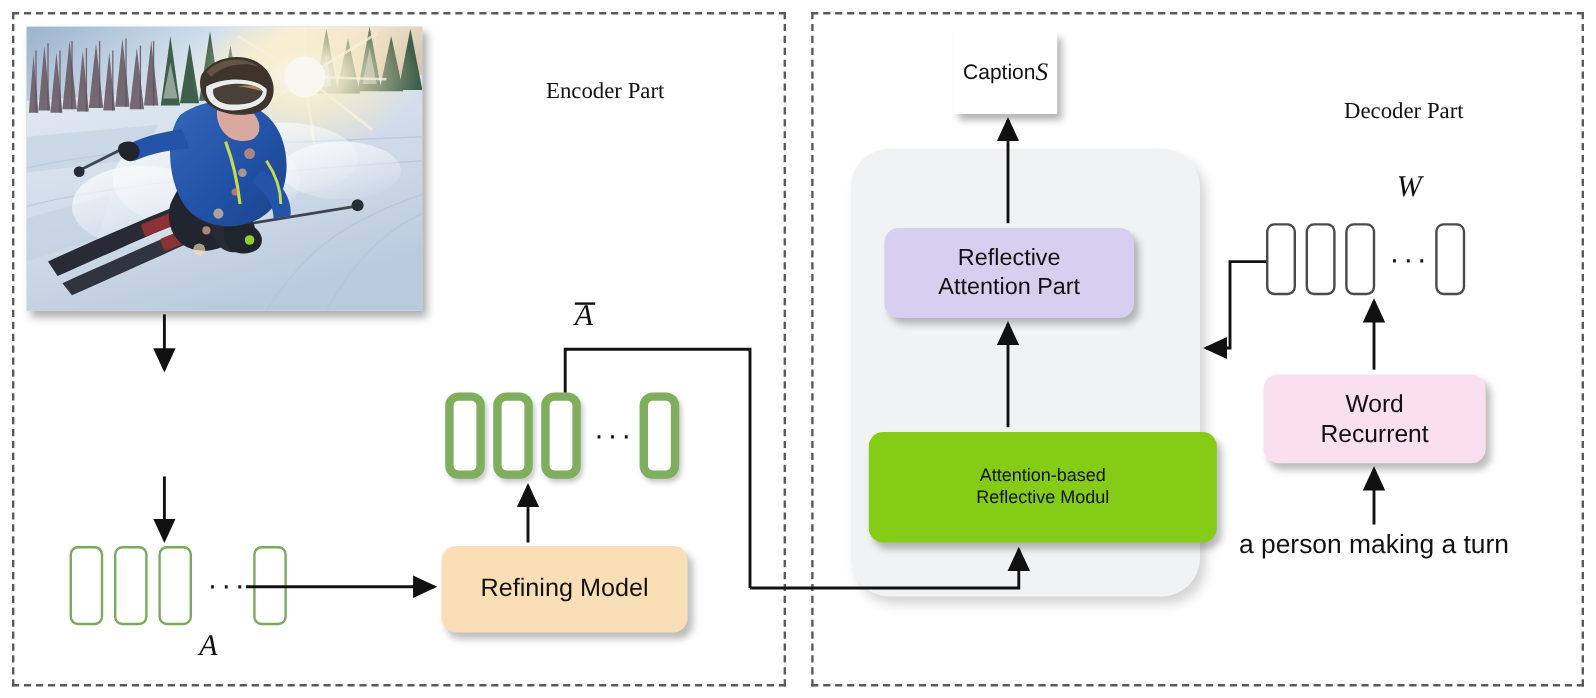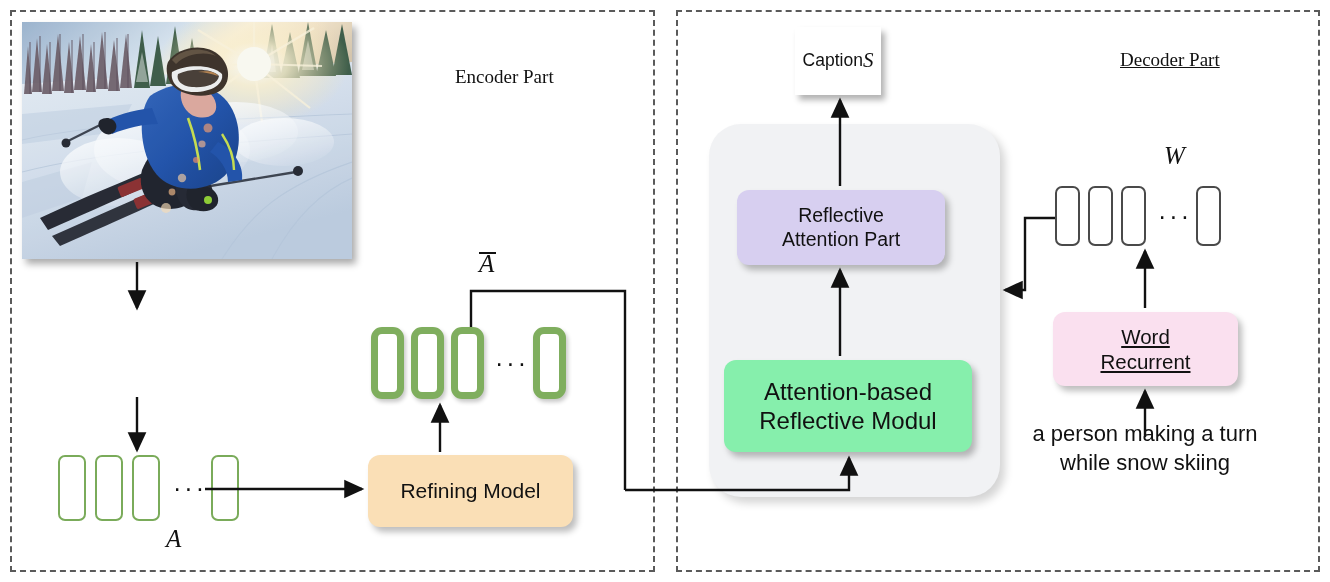--- a/index.html
+++ b/index.html
@@ -23,22 +23,22 @@
   .soft{border-radius:12px;box-shadow:4px 5px 6px rgba(0,0,0,.26);align-items:center;}
 
   #resnet{left:48px;top:313px;width:178px;height:82px;font-size:22px;}
   #resnet .trap{position:absolute;inset:0;background:#c7e4f2;
       clip-path:polygon(15% 0,85% 0,100% 100%,0 100%);
       filter:drop-shadow(4px 5px 5px rgba(0,0,0,.28));}
   #resnet .lbl{position:relative;z-index:2;}
 
   #refining-model{left:368px;top:455px;width:205px;height:72px;background:#fadfb6;font-size:21px;}
   #reflective-attention{left:737px;top:190px;width:208px;height:75px;background:#d7cff0;font-size:19.5px;}
-  #attention-recurrent{left:724px;top:360px;width:248px;height:92px;background:#86efac;font-size:24px;}
-  #word-encoding{left:1053px;top:312px;width:185px;height:74px;background:#fae0ef;font-size:20.5px;text-decoration:underline;}
+  #attention-recurrent{left:724px;top:360px;width:290px;height:92px;background:#84cc16;font-size:15px;}
+  #word-encoding{left:1053px;top:312px;width:185px;height:74px;background:#fae0ef;font-size:20.5px;}
 
   #decoder-group{left:709px;top:124px;width:291px;height:373px;background:#f1f2f4;border-radius:32px;
                  box-shadow:5px 6px 9px rgba(0,0,0,.17);}
 
   #caption-box{left:795px;top:27px;width:86px;height:68px;background:#fff;flex-direction:row;
                box-shadow:4px 5px 6px rgba(0,0,0,.3);font-size:17.5px;}
   #caption-box .sym{font-family:"Liberation Serif", serif;font-style:italic;font-size:21px;}
 
   
   .seq{position:absolute;display:flex;align-items:center;}
@@ -55,35 +55,35 @@
   #seq-Abar .cell{width:33px;height:72px;margin-right:7px;}
   #seq-W{left:1055px;top:186px;}
   #seq-W .cell{width:25px;height:60px;margin-right:8px;}
 
   .sym-label{position:absolute;font-family:"Liberation Serif", serif;font-style:italic;color:#111;}
   #label-A{left:166px;top:525px;font-size:25px;}
   #label-Abar{left:479px;top:252px;font-size:25px;}
   #label-W{left:1164px;top:142px;font-size:25px;}
   #label-Abar .bar{display:block;border-top:2px solid #111;width:17px;margin:0 auto -4px auto;}
 
-  #input-caption{position:absolute;left:1000px;top:420px;width:290px;text-align:center;
+  #input-caption{position:absolute;left:1000px;top:440px;width:290px;text-align:center;
                  font-size:22px;color:#111;line-height:1.3;}
 
   
   #wires{position:absolute;left:0;top:0;width:1330px;height:582px;pointer-events:none;}
 </style>
 </head>
 <body>
 
 <div id="stage">
 
   <div class="part-box" id="encoder-part"></div>
   <div class="part-box" id="decoder-part"></div>
   <div class="part-title" style="left:455px;top:28px;">Encoder Part</div>
-  <div class="part-title" style="left:1120px;top:11px;text-decoration:underline;">Decoder Part</div>
+  <div class="part-title" style="left:1120px;top:44px;">Decoder Part</div>
 
   <div id="photo-frame">
     <svg viewBox="0 0 330 237" preserveAspectRatio="none">
       <defs>
         <linearGradient id="sky" x1="0" y1="0" x2="1" y2="0.35">
           <stop offset="0" stop-color="#9db4ce"></stop>
           <stop offset="0.45" stop-color="#d8e4ee"></stop>
           <stop offset="0.62" stop-color="#fff8e8"></stop>
           <stop offset="0.8" stop-color="#f7e6c9"></stop>
           <stop offset="1" stop-color="#d9c7ac"></stop>
@@ -297,21 +297,20 @@
     <span class="cell cell-dark"></span>
     <span class="cell cell-dark"></span>
     <span class="cell cell-dark"></span>
     <span class="dots">···</span>
     <span class="cell cell-dark"></span>
   </div>
   <div class="sym-label" id="label-W">W</div>
 
   <div id="input-caption">
     <span>a person making a turn</span><br>
-    <span>while snow skiing</span>
   </div>
 
   <svg id="wires">
     <defs>
       <marker id="ah" markerWidth="9" markerHeight="9" refX="7.4" refY="4.5" orient="auto">
         <path d="M0 0.6 L8.4 4.5 L0 8.4 Z" fill="#111"></path>
       </marker>
     </defs>
     <g stroke="#111" stroke-width="2.4" fill="none" marker-end="url(#ah)">
 

